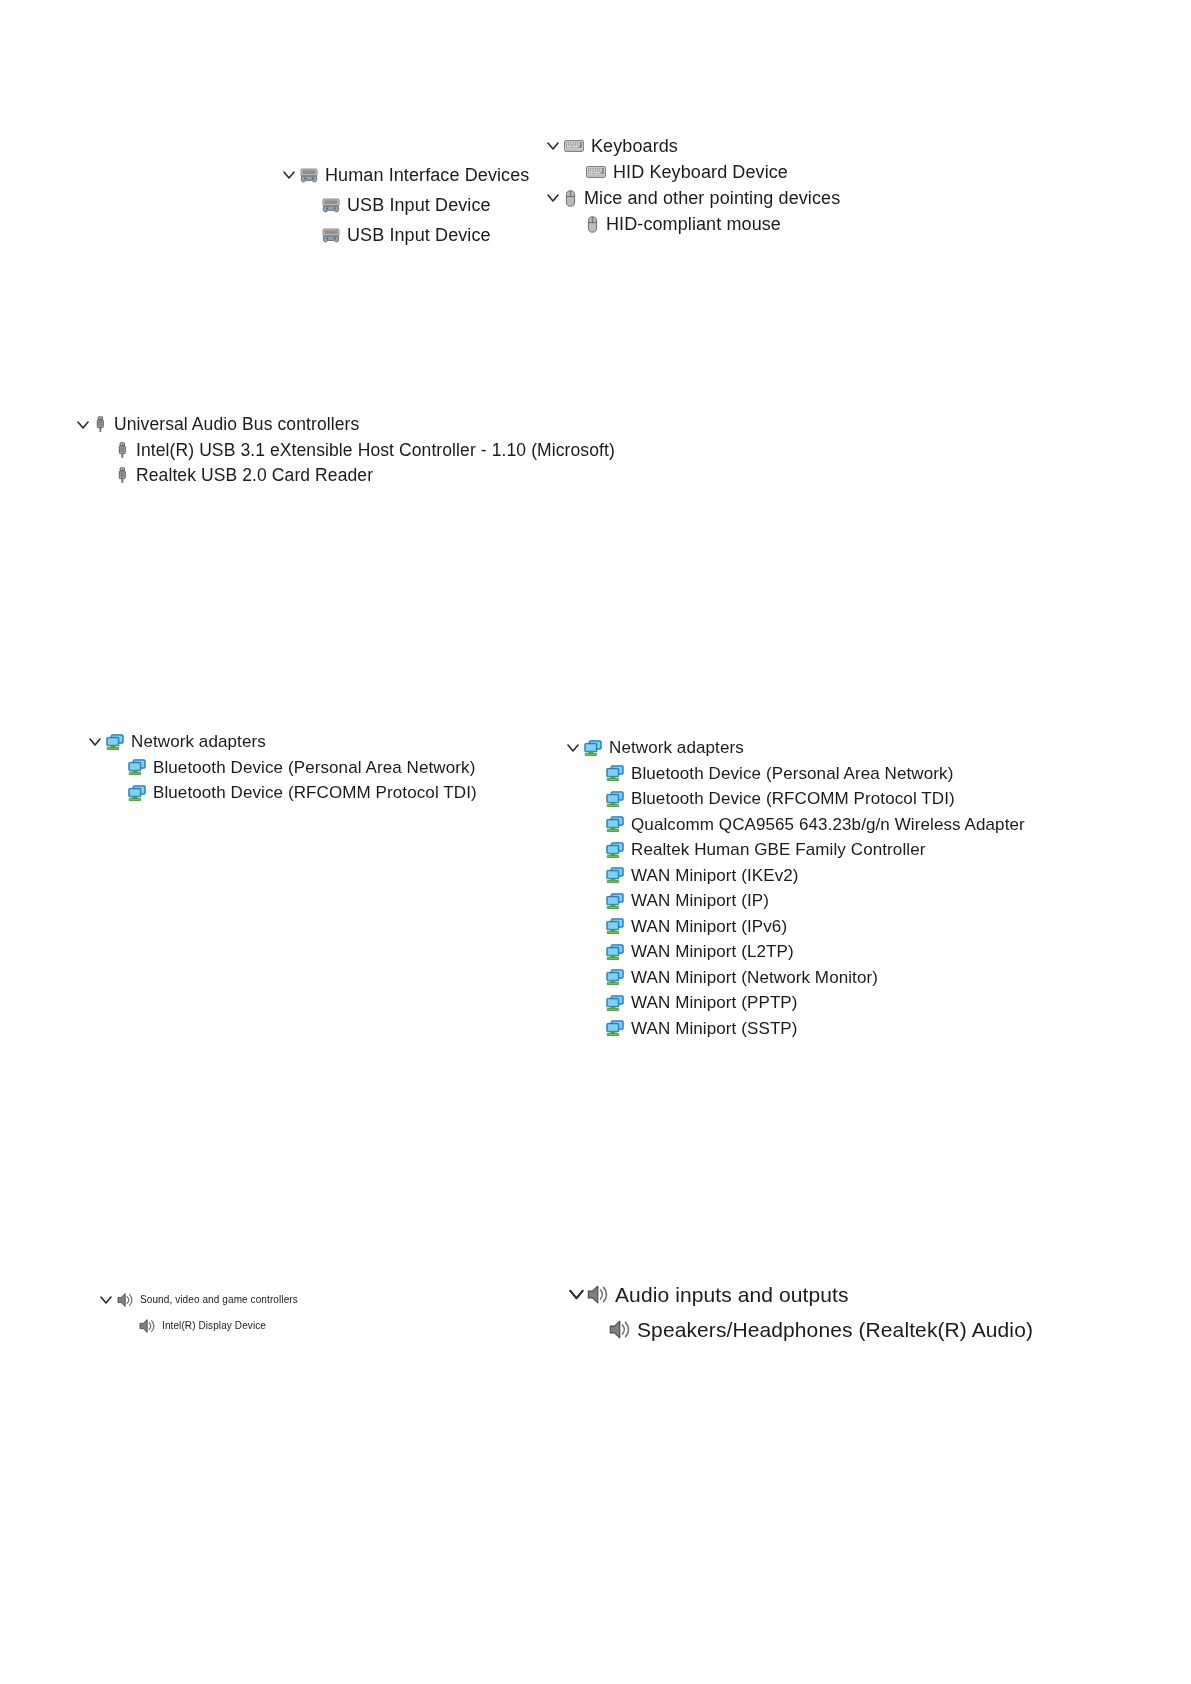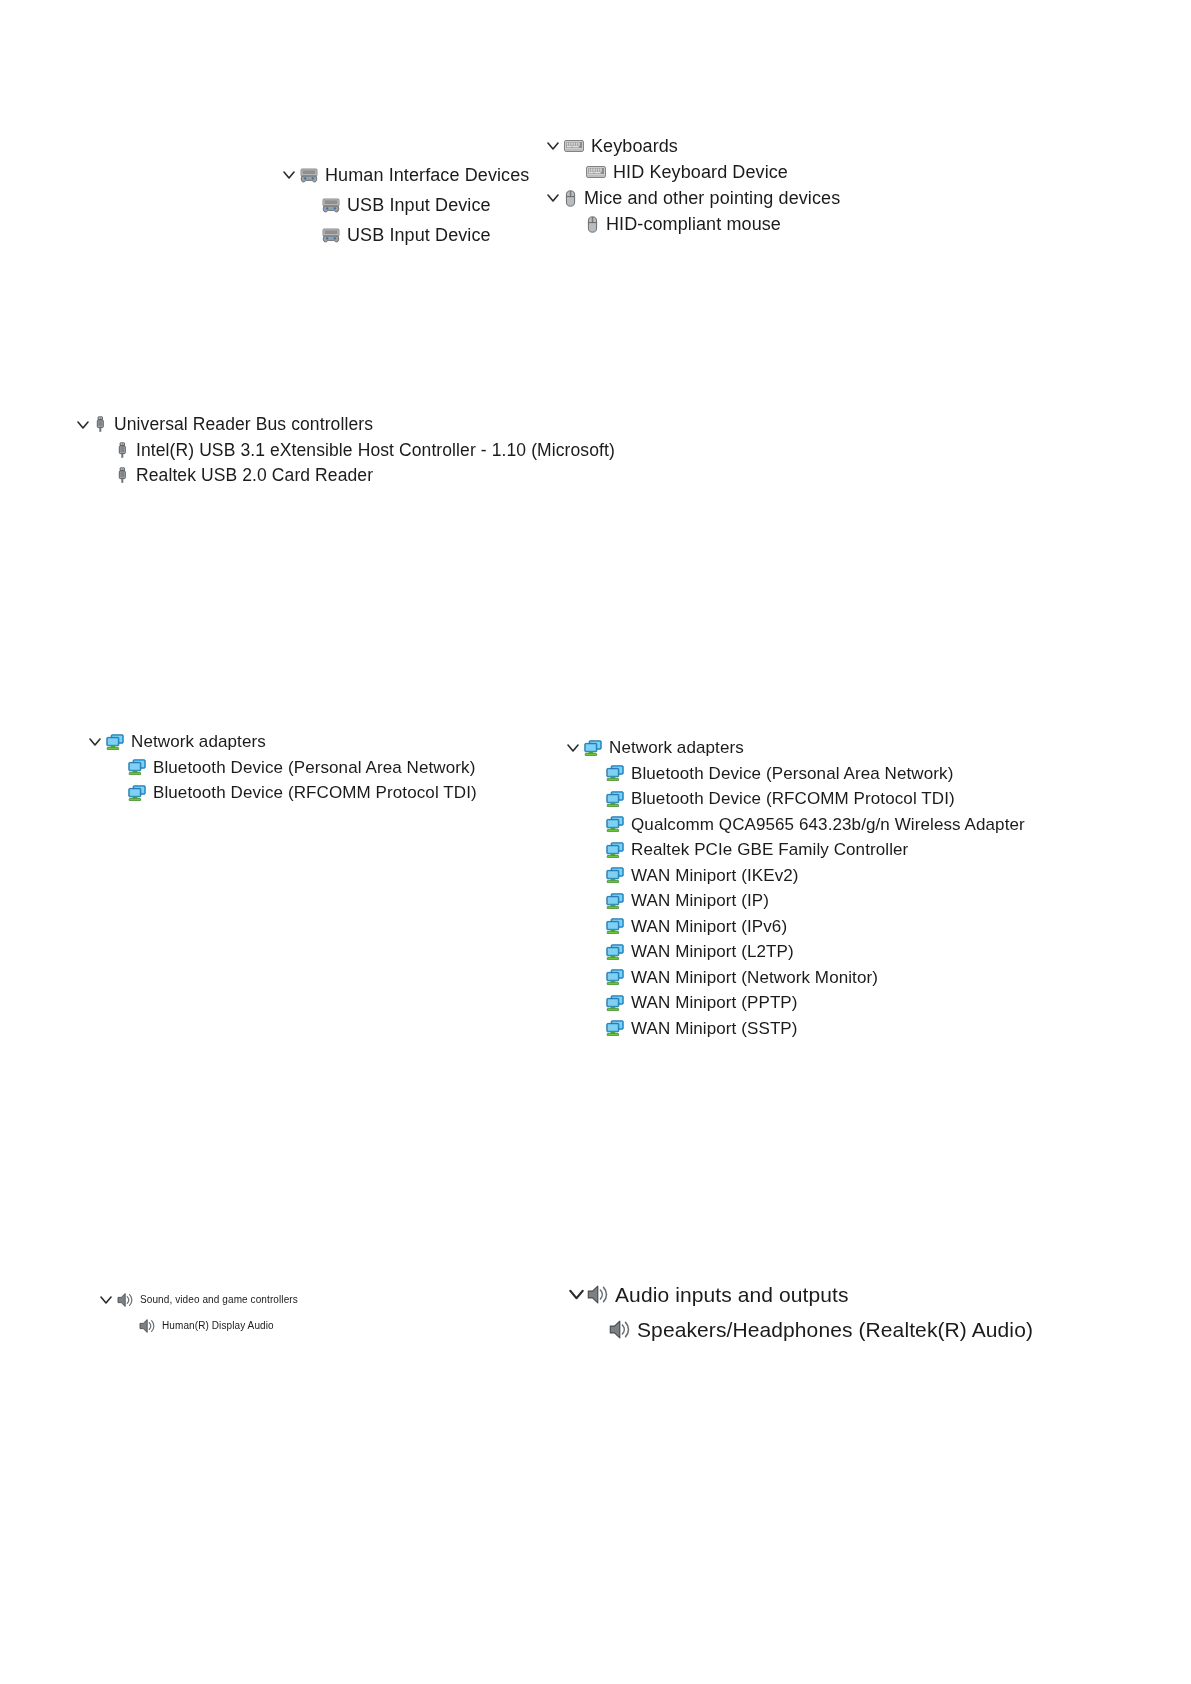--- a/index.html
+++ b/index.html
@@ -234,21 +234,21 @@
     <span class="chev">
       <svg width="12" height="12" viewBox="0 0 12 12">
           <use href="#def-chev"></use>
         </svg>
     </span>
     <span class="icon">
       <svg width="13" height="17" viewBox="0 0 13 17">
           <use href="#def-usb"></use>
         </svg>
     </span>
-    <span class="label">Universal Reader Bus controllers</span>
+    <span class="label">Universal Audio Bus controllers</span>
   </div>
   <div class="row indent-1">
     <span class="spacer"></span>
     <span class="icon">
       <svg width="13" height="17" viewBox="0 0 13 17">
           <use href="#def-usb"></use>
         </svg>
     </span>
     <span class="label">Intel(R) USB 3.1 eXtensible Host Controller - 1.10 (Microsoft)</span>
   </div>
@@ -338,21 +338,21 @@
       </span>
     <span class="label">Qualcomm QCA9565 643.23b/g/n Wireless Adapter</span>
   </div>
   <div class="row indent-1">
     <span class="spacer"></span>
     <span class="icon">
         <svg width="18" height="16" viewBox="0 0 18 16">
           <use href="#def-network"></use>
         </svg>
       </span>
-    <span class="label">Realtek PCIe GBE Family Controller</span>
+    <span class="label">Realtek Human GBE Family Controller</span>
   </div>
   <div class="row indent-1">
     <span class="spacer"></span>
     <span class="icon">
         <svg width="18" height="16" viewBox="0 0 18 16">
           <use href="#def-network"></use>
         </svg>
       </span>
     <span class="label">WAN Miniport (IKEv2)</span>
   </div>
@@ -426,21 +426,21 @@
     </span>
     <span class="label">Sound, video and game controllers</span>
   </div>
   <div class="row indent-1">
     <span class="spacer"></span>
     <span class="icon">
       <svg width="16" height="16" viewBox="0 0 16 16">
           <use href="#def-speaker"></use>
         </svg>
     </span>
-    <span class="label">Human(R) Display Audio</span>
+    <span class="label">Intel(R) Display Device</span>
   </div>
 </div>
 
 <div class="group s-aud" id="audio-group">
   <div class="row">
     <span class="chev">
       <svg width="15" height="15" viewBox="0 0 12 12">
           <use href="#def-chev"></use>
         </svg>
     </span>

